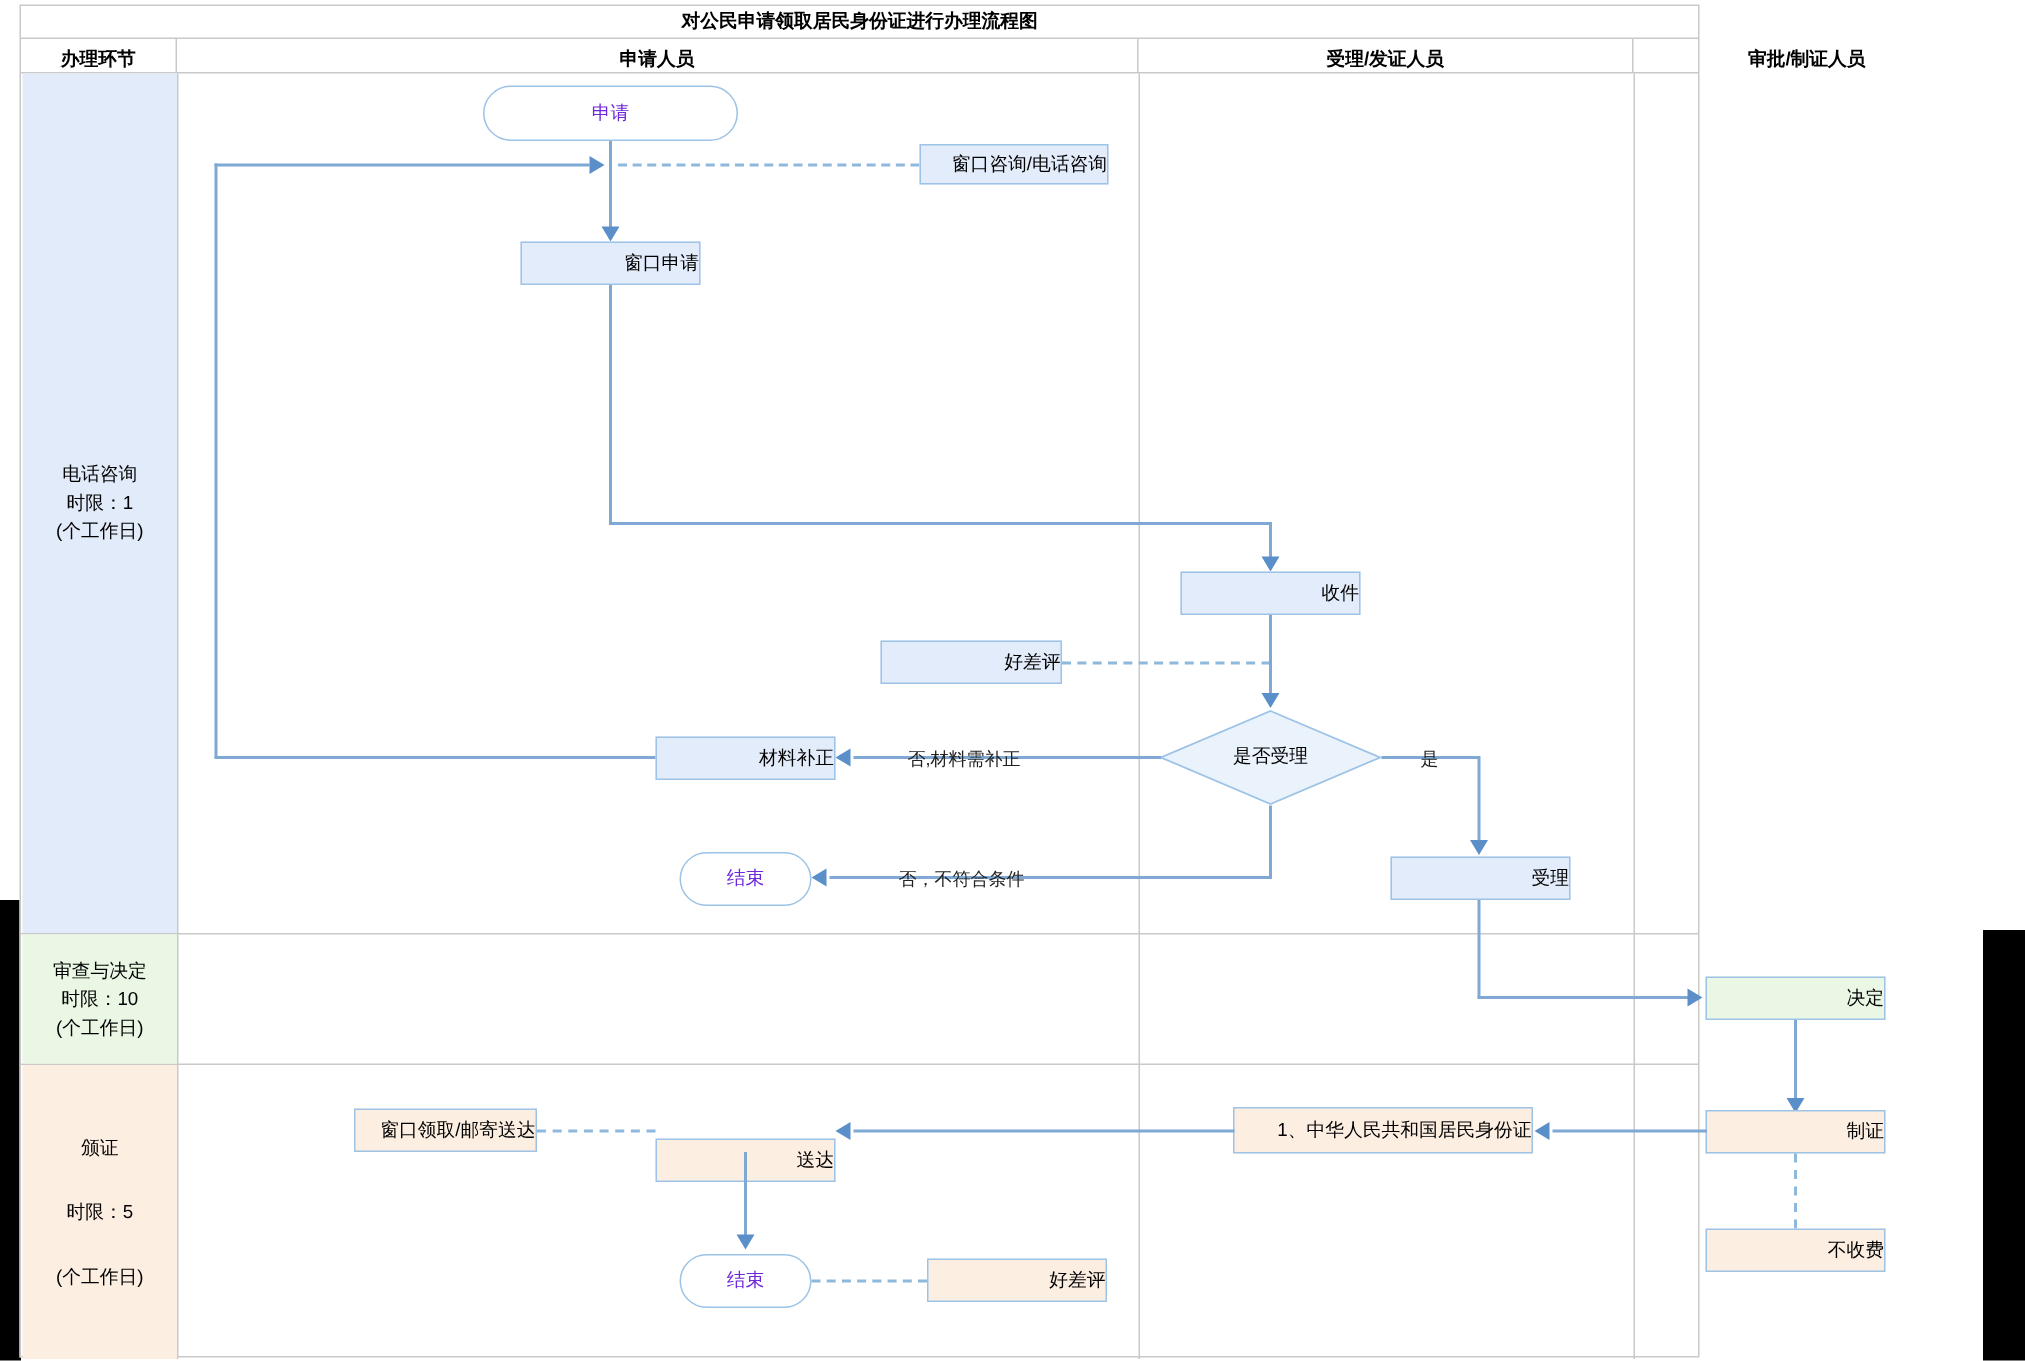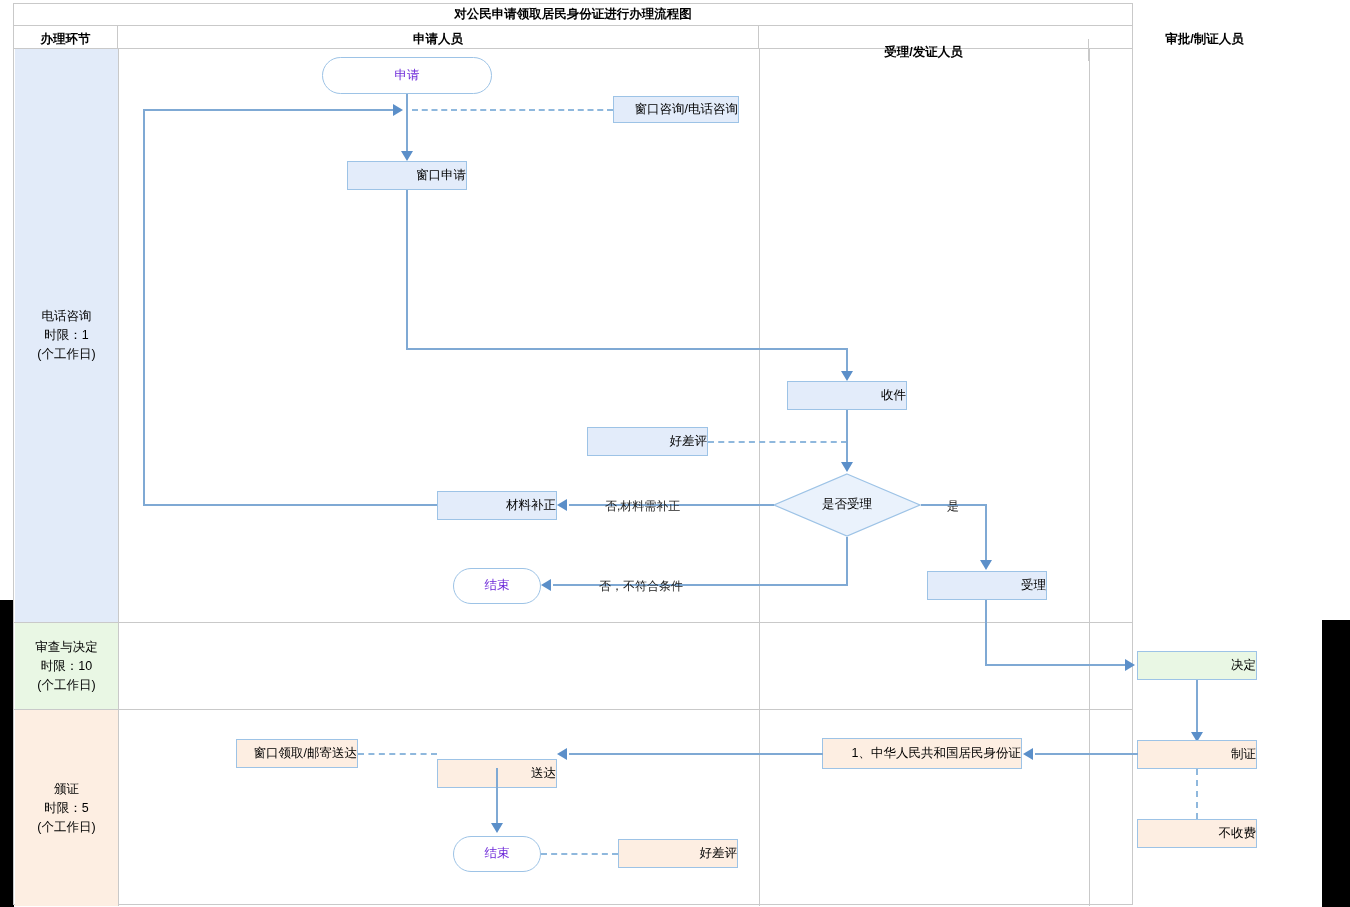--- a/index.html
+++ b/index.html
@@ -71,21 +71,21 @@
     font-size: 12.5px;
     color: #000;
     box-sizing: border-box;
   }
   .hcell.div { border-right: 1px solid #c9c9c9; }
 
   
   
   #h-stage { left: 0;     width: 104px; }
   #h-app   { left: 104px; width: 641px; }
-  #h-accept{ left: 745px; width: 330px; margin-top: 13px; }
+  #h-accept{ left: 745px; width: 330px; }
   #h-approve{left: 1075px;width: 231px; }
 
   
   .lane-sep {
     position: absolute;
     top: 45px;
     width: 1px;
     background: #c9c9c9;
   }
   #sep-0 { left: 104px;  height: 857px; }
@@ -112,21 +112,21 @@
     flex-direction: column;
     align-items: center;
     justify-content: center;
     text-align: center;
     font-size: 12.5px;
     line-height: 19px;
     color: #000;
   }
   #stage-1 { top: 45px;  height: 573px; background: #e2ebf9; }
   #stage-2 { top: 619px; height: 86px;  background: #e9f7e4; }
-  #stage-3 { top: 706px; height: 196px; background: #fdeee2; }
+  #stage-3 { top: 706px; height: 196px; background: #fdeee2; gap: 24px; }
 
   
   #flow {
     position: absolute;
     left: 0; top: 0;
     width: 1350px;
     height: 907px;
     pointer-events: none;
   }
 

